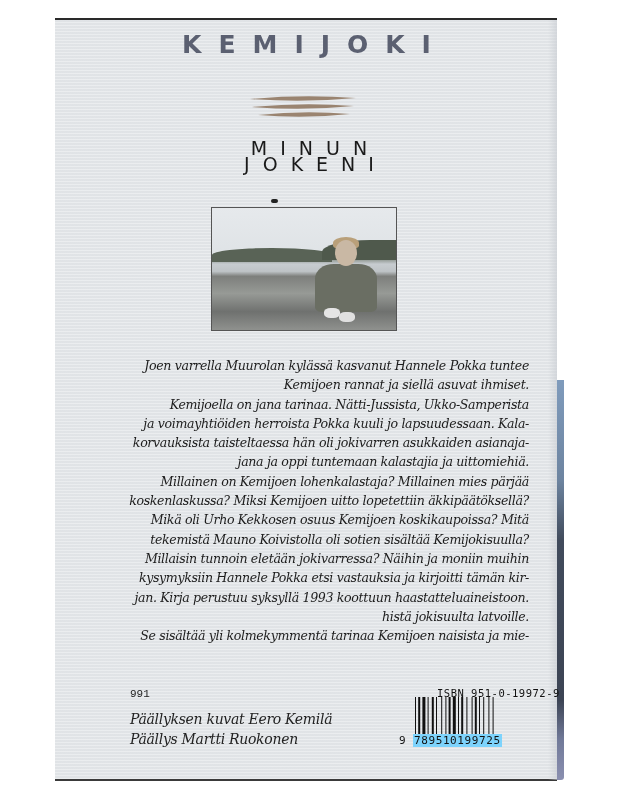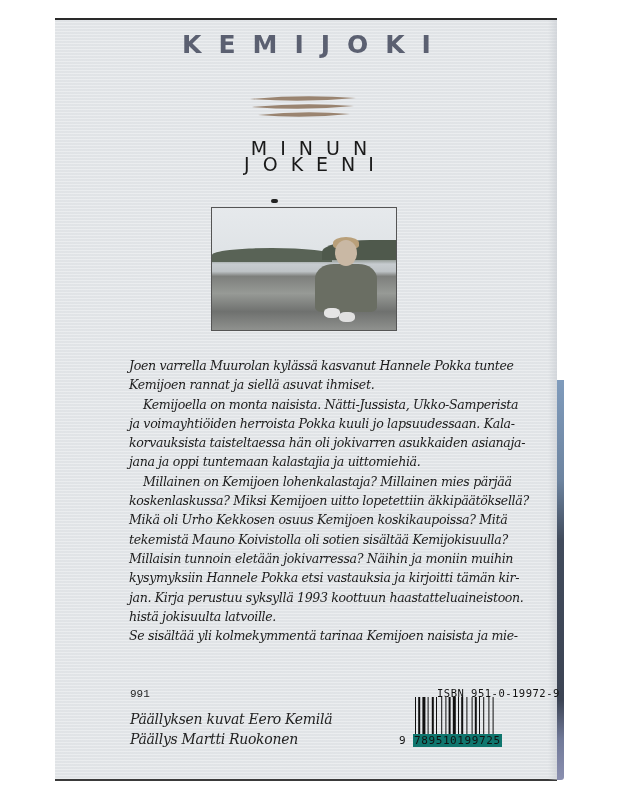--- a/index.html
+++ b/index.html
@@ -45,31 +45,31 @@
   .photo .person-head { position:absolute; left:123px; top:32px; width:22px; height:26px; background:#c9b8a4; border-radius:50%; }
   .photo .person-hair { position:absolute; left:121px; top:29px; width:26px; height:12px; background:#b9a07a; border-radius:50% 50% 30% 30%; }
   .photo .person-body { position:absolute; left:103px; top:56px; width:62px; height:48px; background:#6a6e63; border-radius:30% 30% 10% 10%; }
   .photo .shoe1 { position:absolute; left:112px; top:100px; width:16px; height:10px; background:#e5e5e5; border-radius:40%; }
   .photo .shoe2 { position:absolute; left:127px; top:104px; width:16px; height:10px; background:#e0e0e0; border-radius:40%; }
   .body-text {
     position:absolute; left:129px; top:356px; width:400px;
     font-family:"DejaVu Serif", serif; font-style:italic; font-size:12.6px;
     line-height:19.3px; color:#1c1c1c; letter-spacing:-0.35px;
   }
-  .body-text .line { white-space:nowrap; display:block; }
+  .body-text .line { white-space:nowrap; display:block;text-align:right; }
   .body-text .indent { padding-left:14px; }
   .code-num { position:absolute; left:130px; top:688px; font-family:Liberation Mono, monospace; font-size:11px; color:#222; }
   .credit { position:absolute; left:130px; font-family:"DejaVu Serif", serif; font-style:italic; font-size:14px; color:#222; white-space:nowrap; letter-spacing:-0.3px; }
   .credit.c1 { top:711px; }
   .credit.c2 { top:731px;font-style:italic; }
   .isbn-text { position:absolute; left:437px; top:687px; font-family:"DejaVu Sans Mono", monospace; font-size:10.5px; color:#111; letter-spacing:0.5px; white-space:nowrap; }
   .barcode { position:absolute; left:399px; top:697px; width:105px; height:44px; }
   .barcode-num { position:absolute; left:399px; top:734px; width:106px; font-family:"DejaVu Sans Mono", monospace; font-size:11px; color:#111; white-space:nowrap; letter-spacing:0.6px; }
   .barcode-num .lead { display:inline-block; width:14px; }
-  .barcode-num .rest { background:#0f766e; padding:0 1px; }
+  .barcode-num .rest { background:#7dd3fc; padding:0 1px; }
 </style>
 </head>
 <body>
 
 <div class="cover"></div>
 <div class="edge-shade"></div>
 <div class="edge-strip"></div>
 
 <div class="title">KEMIJOKI</div>
 
@@ -90,21 +90,21 @@
   <div class="person-body"></div>
   <div class="person-hair"></div>
   <div class="person-head"></div>
   <div class="shoe1"></div>
   <div class="shoe2"></div>
 </div>
 
 <div class="body-text" id="blurb">
     <span class="line">Joen varrella Muurolan kylässä kasvanut Hannele Pokka tuntee</span>
     <span class="line">Kemijoen rannat ja siellä asuvat ihmiset.</span>
-    <span class="line indent">Kemijoella on monta naisista. Nätti-Jussista, Ukko-Samperista</span>
+    <span class="line indent">Kemijoella on jana tarinaa. Nätti-Jussista, Ukko-Samperista</span>
     <span class="line">ja voimayhtiöiden herroista Pokka kuuli jo lapsuudessaan. Kala-</span>
     <span class="line">korvauksista taisteltaessa hän oli jokivarren asukkaiden asianaja-</span>
     <span class="line">jana ja oppi tuntemaan kalastajia ja uittomiehiä.</span>
     <span class="line indent">Millainen on Kemijoen lohenkalastaja? Millainen mies pärjää</span>
     <span class="line">koskenlaskussa? Miksi Kemijoen uitto lopetettiin äkkipäätöksellä?</span>
     <span class="line">Mikä oli Urho Kekkosen osuus Kemijoen koskikaupoissa? Mitä</span>
     <span class="line">tekemistä Mauno Koivistolla oli sotien sisältää Kemijokisuulla?</span>
     <span class="line">Millaisin tunnoin eletään jokivarressa? Näihin ja moniin muihin</span>
     <span class="line">kysymyksiin Hannele Pokka etsi vastauksia ja kirjoitti tämän kir-</span>
     <span class="line">jan. Kirja perustuu syksyllä 1993 koottuun haastatteluaineistoon.</span>

